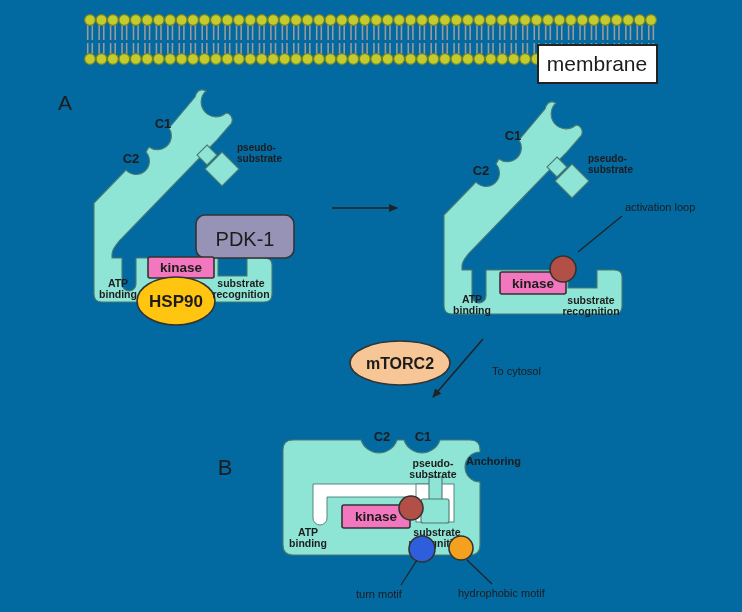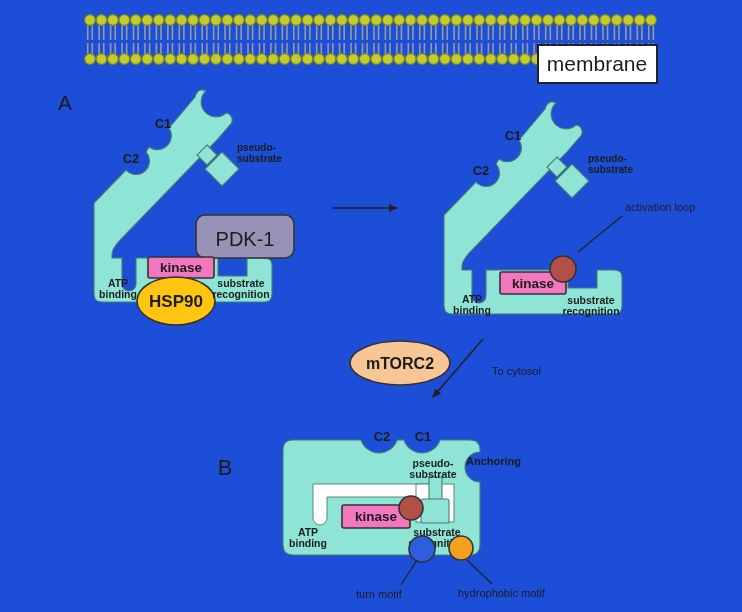--- a/index.html
+++ b/index.html
@@ -1,16 +1,16 @@
 <!DOCTYPE html>
 <html><head>
 <meta charset="utf-8">
 <style>
   html,body{margin:0;padding:0;background:#ffffff;}
-  .stage{width:742px;height:612px;position:relative;background:#1d4ed8;overflow:hidden;
+  .stage{width:742px;height:612px;position:relative;background:#0369a1;overflow:hidden;
          font-family:"Liberation Sans", sans-serif;}
   svg text{fill:#1c1c1c;}
   .teal-shape{stroke:#4b7a71;stroke-width:1.1;}
   .white-notch{fill:#ffffff;stroke:#4b7a71;stroke-width:0.9;}
   .lipid-tail{stroke:#9a9a9a;stroke-width:1.6;}
   .lipid-head{stroke:#78831f;stroke-width:1.2;}
   .bold-label{font-weight:bold;}
   .ann{font-size:11px;}
   .pointer{stroke:#222;stroke-width:1.2;fill:none;}
   .arrow{stroke:#222;stroke-width:1.6;fill:none;}

